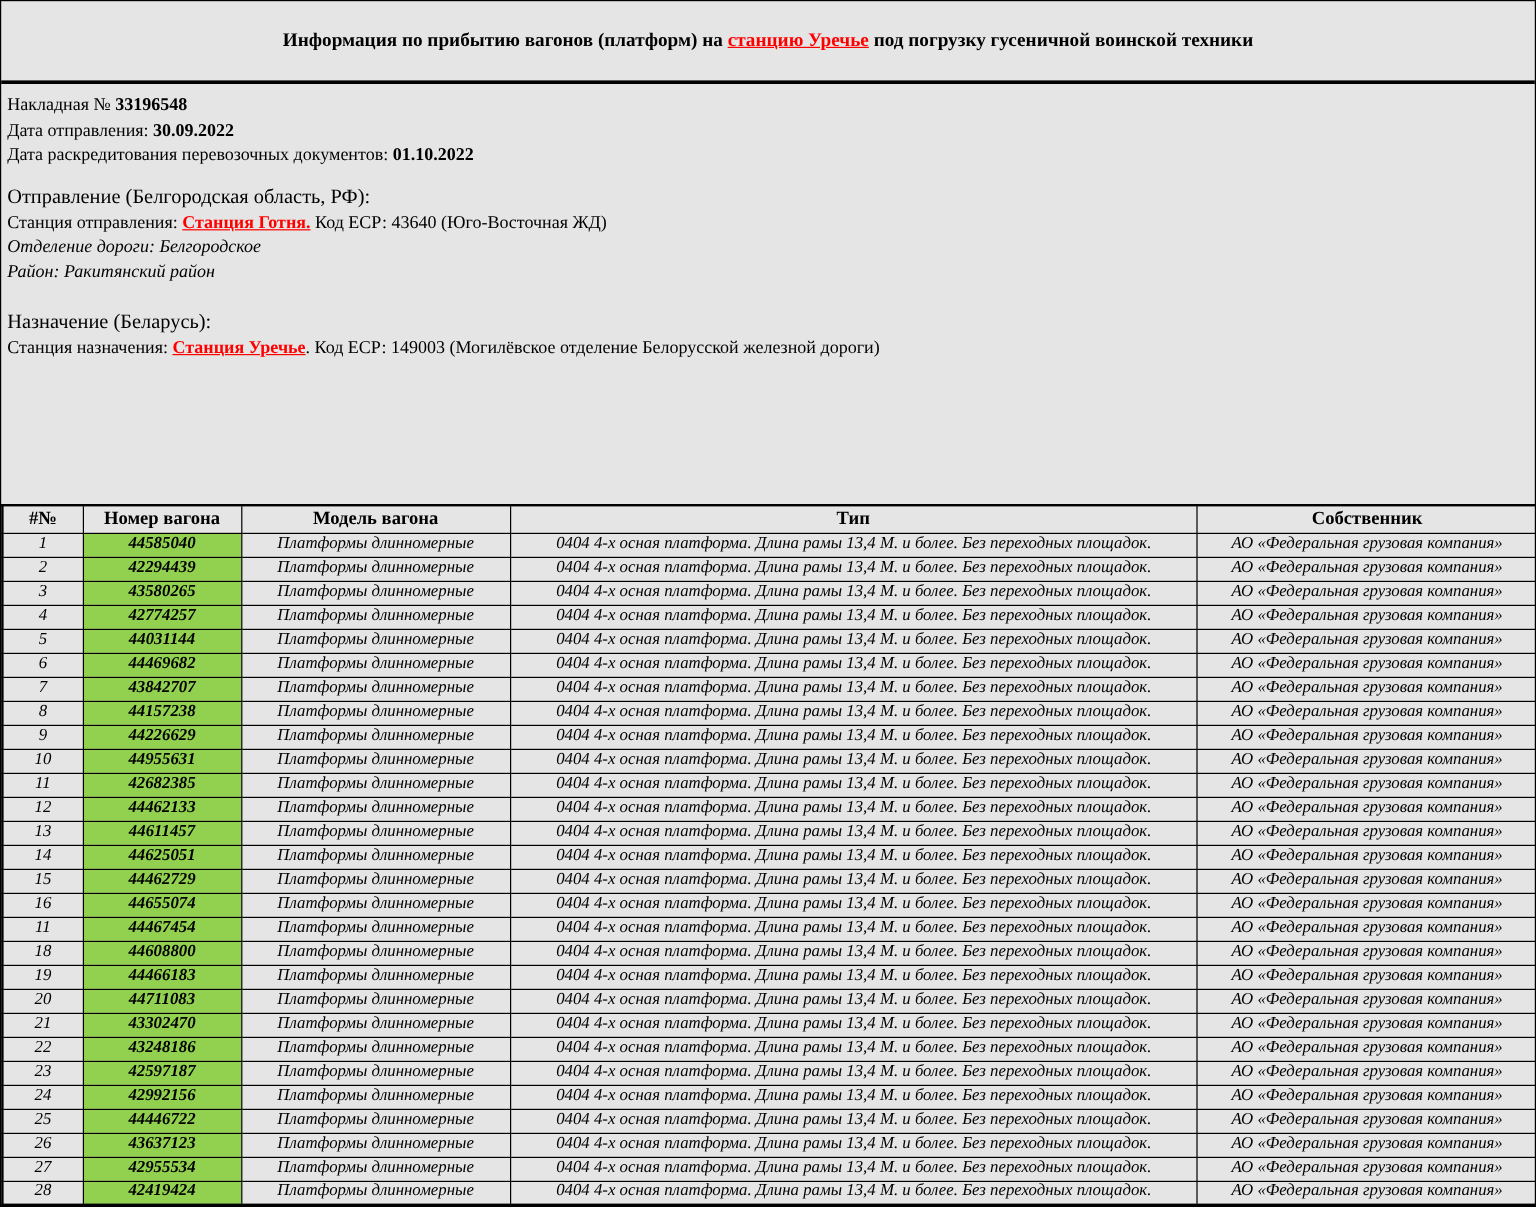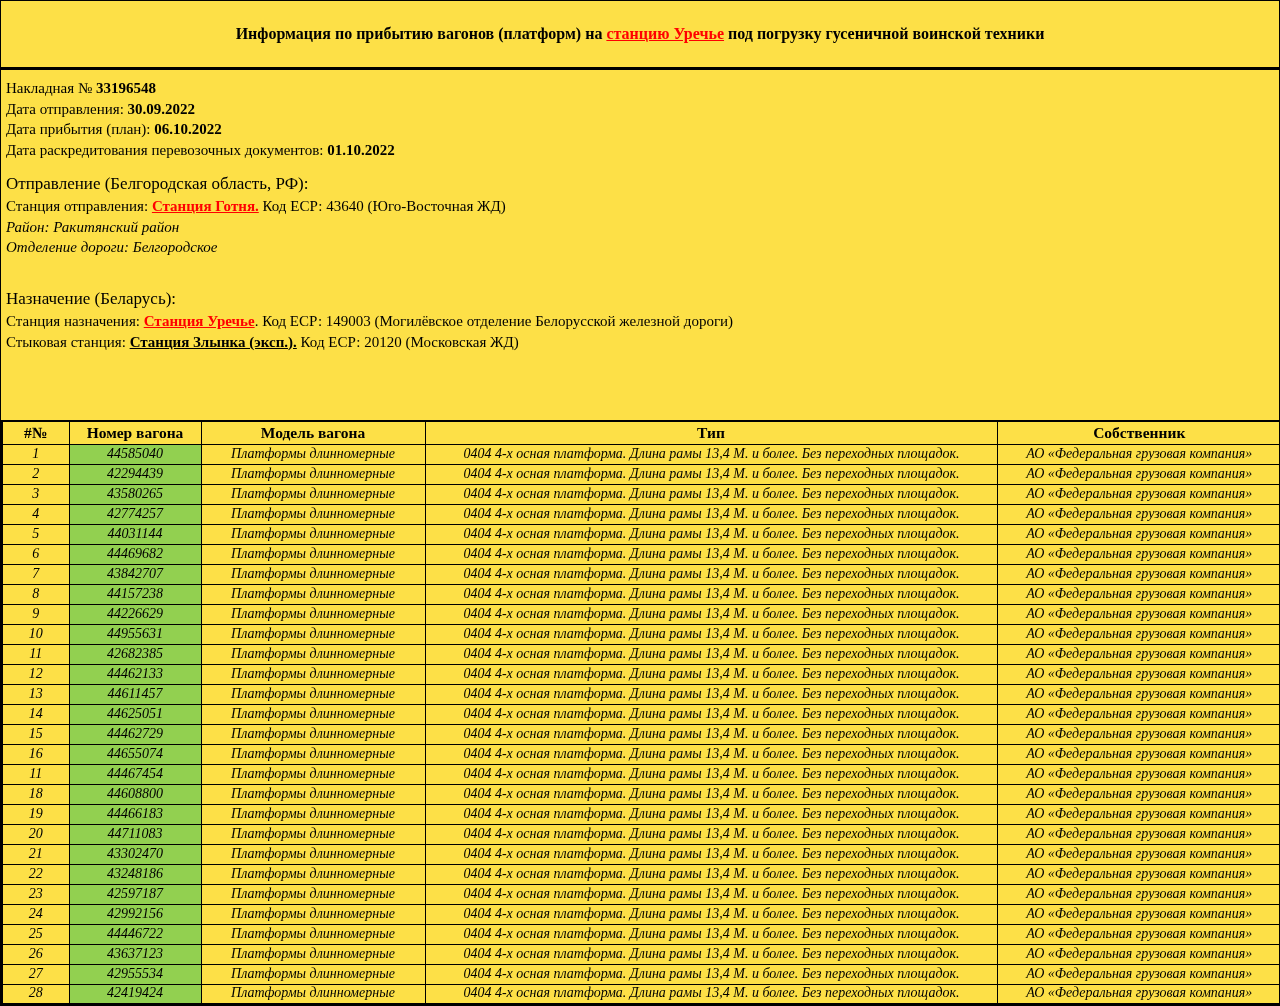--- a/index.html
+++ b/index.html
@@ -11,21 +11,21 @@
   html,body{margin:0;padding:0;background:#fff;}
   body{
     width:1280px;height:1006px;overflow:hidden;
     font-family:"Liberation Serif","DejaVu Serif",serif;
     color:#000;
   }
   .page{
     width:1280px;height:1006px;
     border:1px solid var(--border);
     display:flex;flex-direction:column;
-    background:#fde047;
+    background:#e5e5e5;
   }
   .title-box{
     flex:none;height:69px;
     border-bottom:3px solid var(--border);
     display:flex;align-items:center;justify-content:center;
     text-align:center;
     font-weight:bold;font-size:16px;
     padding:0 30px;
   }
   .red-link{
@@ -69,50 +69,48 @@
   .wagon-table td{
     border:1px solid var(--border);
     font-size:14px;font-style:italic;
     height:20px;padding:0 3px;
     text-align:center;vertical-align:middle;
     line-height:1.05;
     white-space:nowrap;overflow:hidden;
   }
   .wagon-table td.wagon{
     background:var(--green);
-    font-weight:normal;
+    font-weight:bold;
   }
   .wagon-table td.type{
     text-align:center;padding-left:4px;
   }
 </style>
 </head>
 <body>
 
 <div class="page">
 
   <div class="title-box">
     <div><span>Информация по прибытию вагонов (платформ) на </span><span class="red-link">станцию Уречье</span><span> под погрузку гусеничной воинской техники</span></div>
   </div>
 
   <div class="content">
 
     <div class="meta-line"><span>Накладная № </span><b>33196548</b></div>
     <div class="meta-line"><span>Дата отправления: </span><b>30.09.2022</b></div>
-    <div class="meta-line"><span>Дата прибытия (план): </span><b>06.10.2022</b></div>
     <div class="meta-line"><span>Дата раскредитования перевозочных документов: </span><b>01.10.2022</b></div>
 
     <div class="section-heading">Отправление (Белгородская область, РФ):</div>
     <div class="plain-line"><span>Станция отправления: </span><span class="red-link">Станция Готня.</span><span> Код ЕСР: 43640 (Юго-Восточная ЖД)</span></div>
+    <div class="italic-line">Отделение дороги: Белгородское</div>
     <div class="italic-line">Район: Ракитянский район</div>
-    <div class="italic-line">Отделение дороги: Белгородское</div>
-
-    <div class="section-heading" style="margin-top:30px;">Назначение (Беларусь):</div>
+
+    <div class="section-heading" style="margin-top:19px;">Назначение (Беларусь):</div>
     <div class="plain-line"><span>Станция назначения: </span><span class="red-link">Станция Уречье</span><span>. Код ЕСР: 149003 (Могилёвское отделение Белорусской железной дороги)</span></div>
-    <div class="plain-line"><span>Стыковая станция: </span><span class="junction-station">Станция Злынка (эксп.).</span><span> Код ЕСР: 20120 (Московская ЖД)</span></div>
 
   </div>
 
   <table class="wagon-table">
     <colgroup>
       <col style="width:67px">
       <col style="width:132px">
       <col style="width:224px">
       <col style="width:572px">
       <col style="width:285px">

